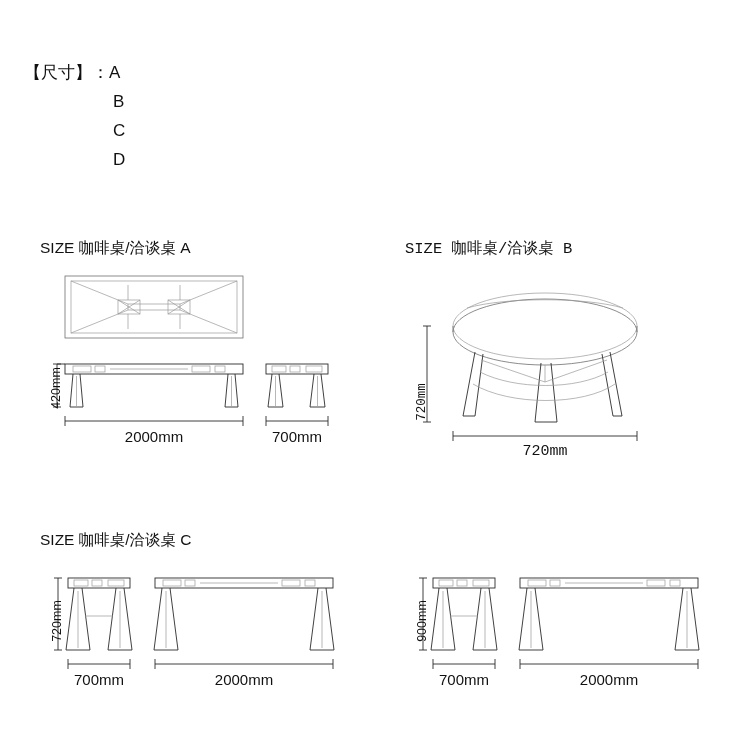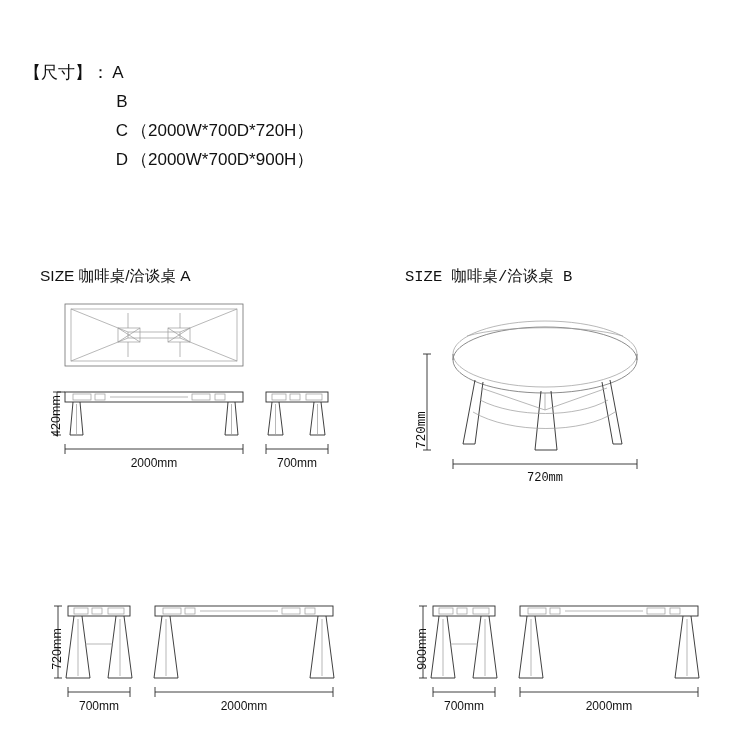--- a/index.html
+++ b/index.html
@@ -22,38 +22,36 @@
     left: 24px;
     top: 58px;
     width: 520px;
   }
   .spec-row {
     display: flex;
     align-items: baseline;
     font-size: 17px;
     line-height: 29px;
     white-space: nowrap;
-    text-align: center;
   }
   .spec-label {
     font-size: 17px;
   }
   .spec-key {
     display: inline-block;
     width: 18px;
   }
   .spec-indent {
     display: inline-block;
     width: 89px;
   }
 
   
   .panel {
     position: absolute;
-    margin-top: 28px;
   }
   .panel-title {
     font-size: 15.5px;
     color: #111;
     white-space: nowrap;
   }
 
   .panel-a { left: 40px;  top: 238px; width: 330px; height: 220px; }
   .panel-b { left: 405px; top: 238px; width: 330px; height: 220px; font-family: Liberation Mono, monospace; }
   .panel-c { left: 40px;  top: 530px; width: 330px; height: 160px; }
@@ -61,21 +59,21 @@
 
   .drawing {
     position: absolute;
     left: 0;
     top: 26px;
   }
 
   
   .dim-h {
     position: absolute;
-    font-size: 12px;
+    font-size: 15px;
     color: #111;
     text-align: center;
     white-space: nowrap;
   }
   .dim-v {
     position: absolute;
     font-size: 12.5px;
     color: #111;
     white-space: nowrap;
     transform-origin: 50% 50%;
@@ -97,26 +95,24 @@
     <span class="spec-label">【尺寸】：</span>
     <span class="spec-key">A</span>
   </div>
   <div class="spec-row">
     <span class="spec-indent"></span>
     <span class="spec-key">B</span>
   </div>
   <div class="spec-row">
     <span class="spec-indent"></span>
     <span class="spec-key">C</span>
-    <span>（2000W*700D*720H）</span>
   </div>
   <div class="spec-row">
     <span class="spec-indent"></span>
     <span class="spec-key">D</span>
-    <span>（2000W*700D*900H）</span>
   </div>
 </div>
 
 <div class="panel panel-a">
   <div class="panel-title">SIZE  咖啡桌/洽谈桌 A</div>
 
   <div class="drawing">
     <svg width="330" height="200" viewBox="0 0 330 200">
 
       <rect class="ln fill-w" x="25" y="12" width="178" height="62"></rect>
@@ -191,20 +187,21 @@
       <path class="dim-line" d="M48 172 L232 172"></path>
       <path class="dim-line" d="M48 167 L48 177 M232 167 L232 177"></path>
     </svg>
   </div>
 
   <div class="dim-v" style="left: -18px; top: 157px; width: 70px; text-align:center;">720mm</div>
   <div class="dim-h" style="left: 48px; top: 205px; width: 184px;">720mm</div>
 </div>
 
 <div class="panel panel-c">
+  <div class="panel-title">SIZE  咖啡桌/洽谈桌 C</div>
 
   <div class="drawing">
     <svg width="330" height="130" viewBox="0 0 330 130">
 
       <rect class="ln-d fill-w" x="28" y="22" width="62" height="10"></rect>
       <rect class="ln-l" x="34" y="24" width="14" height="6"></rect>
       <rect class="ln-l" x="52" y="24" width="10" height="6"></rect>
       <rect class="ln-l" x="68" y="24" width="16" height="6"></rect>
       <path class="ln-d" d="M34 32 L26 94 M42 32 L50 94 M26 94 L50 94"></path>
       <path class="ln-d" d="M76 32 L68 94 M84 32 L92 94 M68 94 L92 94"></path>

